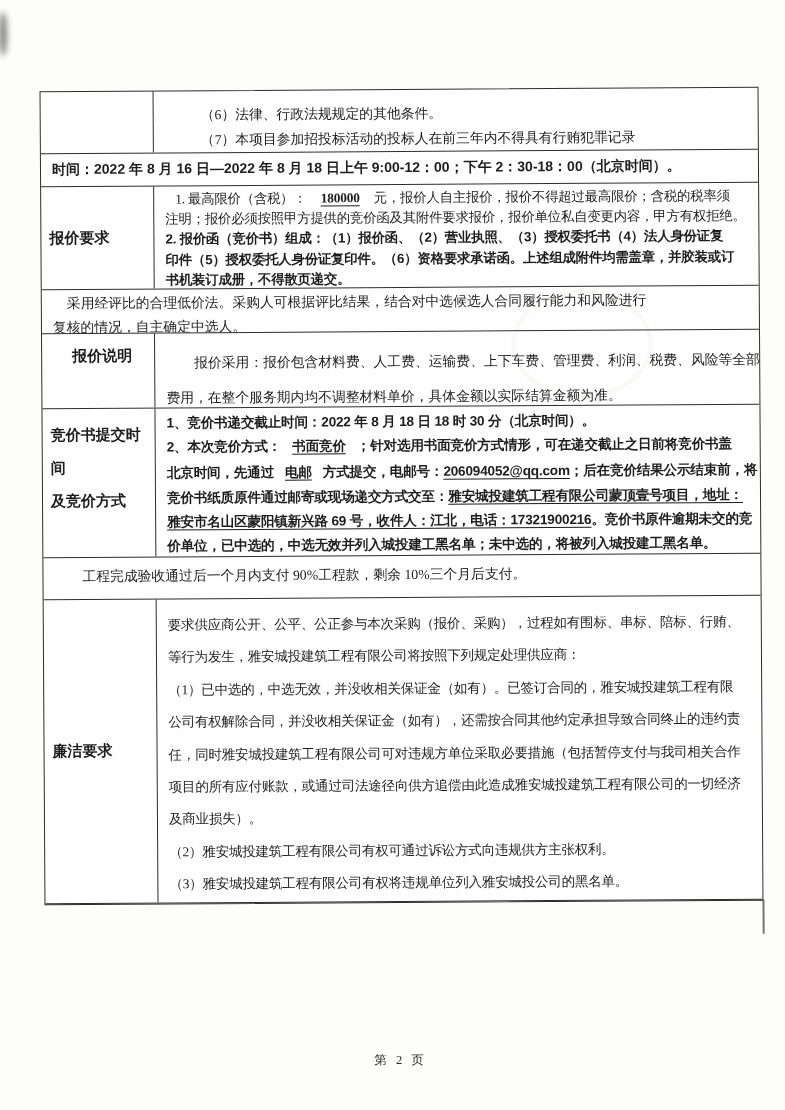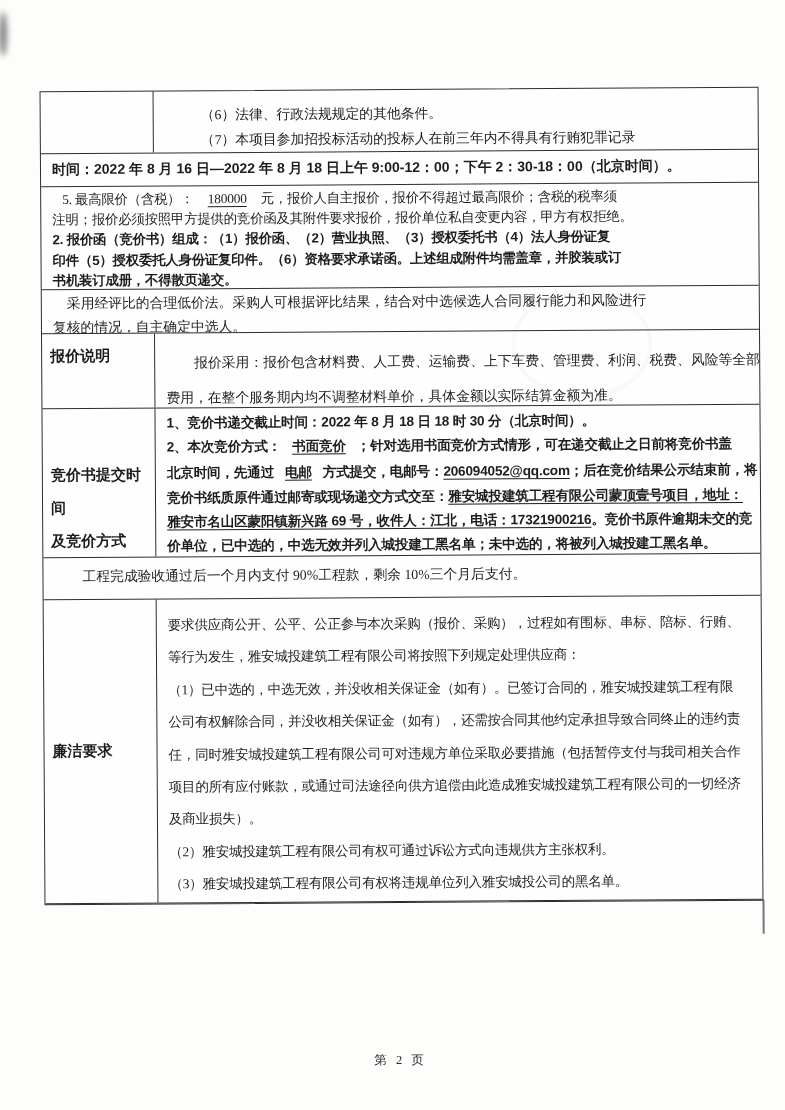--- a/index.html
+++ b/index.html
@@ -21,35 +21,35 @@
   .tail{position:absolute;right:-1.8px;bottom:-34px;width:1.8px;height:34px;background:#2e2e2e;opacity:.65;}
   .row{display:flex;box-sizing:border-box;border-bottom:1.4px solid #2e2e2e;}
   .row:last-child{border-bottom:none;}
   .label{width:113px;flex:none;box-sizing:border-box;border-right:1.4px solid #2e2e2e;
     padding-left:8px;display:flex;flex-direction:column;justify-content:center;
     font-family:"Liberation Sans","DejaVu Sans",sans-serif;font-weight:bold;font-size:15px;}
   .content{flex:1;box-sizing:border-box;padding:0 4px 0 11px;font-size:13.8px;overflow:hidden;}
   .ln{white-space:nowrap;}
   .ht{font-family:"Liberation Sans","DejaVu Sans",sans-serif;font-weight:bold;}
   .u{text-decoration:underline;text-underline-offset:3px;}
-  .usp{padding:0 14px;}       
+  .usp{padding:0 14px;font-weight:bold;}       
   .usp2{padding:0 11px;font-family:Liberation Mono, monospace;}
   
   .r1{height:62px;}  .r1 .content{padding-top:11px;line-height:25px;}
   .r1 .ind{padding-left:36px;}
   .r2{height:33px;}  .r2 .content{line-height:31px;font-size:14px;}
   .r3{height:103px;} .r3 .content{padding-top:3px;line-height:20.2px;font-size:13.4px;letter-spacing:-0.2px;}
   .r3 .ind1{padding-left:10px;}
   .r4{height:44px;}  .r4 .content{padding-top:2px;line-height:23.5px;}
   .r4 .ind1{padding-left:14px;}
   .r5{height:75px;}  .r5 .content{padding-top:12px;line-height:35px;}
   .r5 .ind2{padding-left:28px;}
   .r6{height:149px;} .r6 .content{padding-top:3px;line-height:24.3px;font-size:13.6px;letter-spacing:-0.2px;}
-  .r6 .label{justify-content:flex-end;padding-top:9px;line-height:33px;}
-  .r5 .label{justify-content:flex-start;padding-top:13px;}
+  .r6 .label{justify-content:flex-start;padding-top:9px;line-height:33px;}
+  .r5 .label{justify-content:flex-start;padding-top:13px;text-align:center;}
   .r7{height:42px;}  .r7 .content{padding-top:7px;line-height:24px;}
   .r7 .ind2{padding-left:28px;}
   .r8{flex:1 1 auto;height:304px;} .r8 .content{padding-top:10px;line-height:32.4px;font-size:13.5px;letter-spacing:-0.2px;}
   .footer{position:absolute;left:16px;right:0;top:1052px;text-align:center;
     font-size:12.5px;letter-spacing:3px;color:#2a2a2a;}
 </style>
 </head>
 <body>
 
 <div class="smudge"></div>
@@ -65,22 +65,23 @@
     </div>
   </div>
 
   <div class="row r2">
     <div class="content">
       <div class="ln ht">时间：2022 年 8 月 16 日—2022 年 8 月 18 日上午 9:00-12：00；下午 2：30-18：00（北京时间）。</div>
     </div>
   </div>
 
   <div class="row r3">
+    <div class="label">报价要求</div>
     <div class="content">
-      <div class="ln ind1"><span>5. 最高限价（含税）：</span><span class="u usp">180000</span><span>元，报价人自主报价，报价不得超过最高限价；含税的税率须</span></div>
+      <div class="ln ind1"><span>1. 最高限价（含税）：</span><span class="u usp">180000</span><span>元，报价人自主报价，报价不得超过最高限价；含税的税率须</span></div>
       <div class="ln">注明；报价必须按照甲方提供的竞价函及其附件要求报价，报价单位私自变更内容，甲方有权拒绝。</div>
       <div class="ln ht">2. 报价函（竞价书）组成：（1）报价函、（2）营业执照、（3）授权委托书（4）法人身份证复</div>
       <div class="ln ht">印件（5）授权委托人身份证复印件。（6）资格要求承诺函。上述组成附件均需盖章，并胶装或订</div>
       <div class="ln ht">书机装订成册，不得散页递交。</div>
     </div>
   </div>
 
   <div class="row r4">
     <div class="content">
       <div class="ln ind1">采用经评比的合理低价法。采购人可根据评比结果，结合对中选候选人合同履行能力和风险进行</div>

